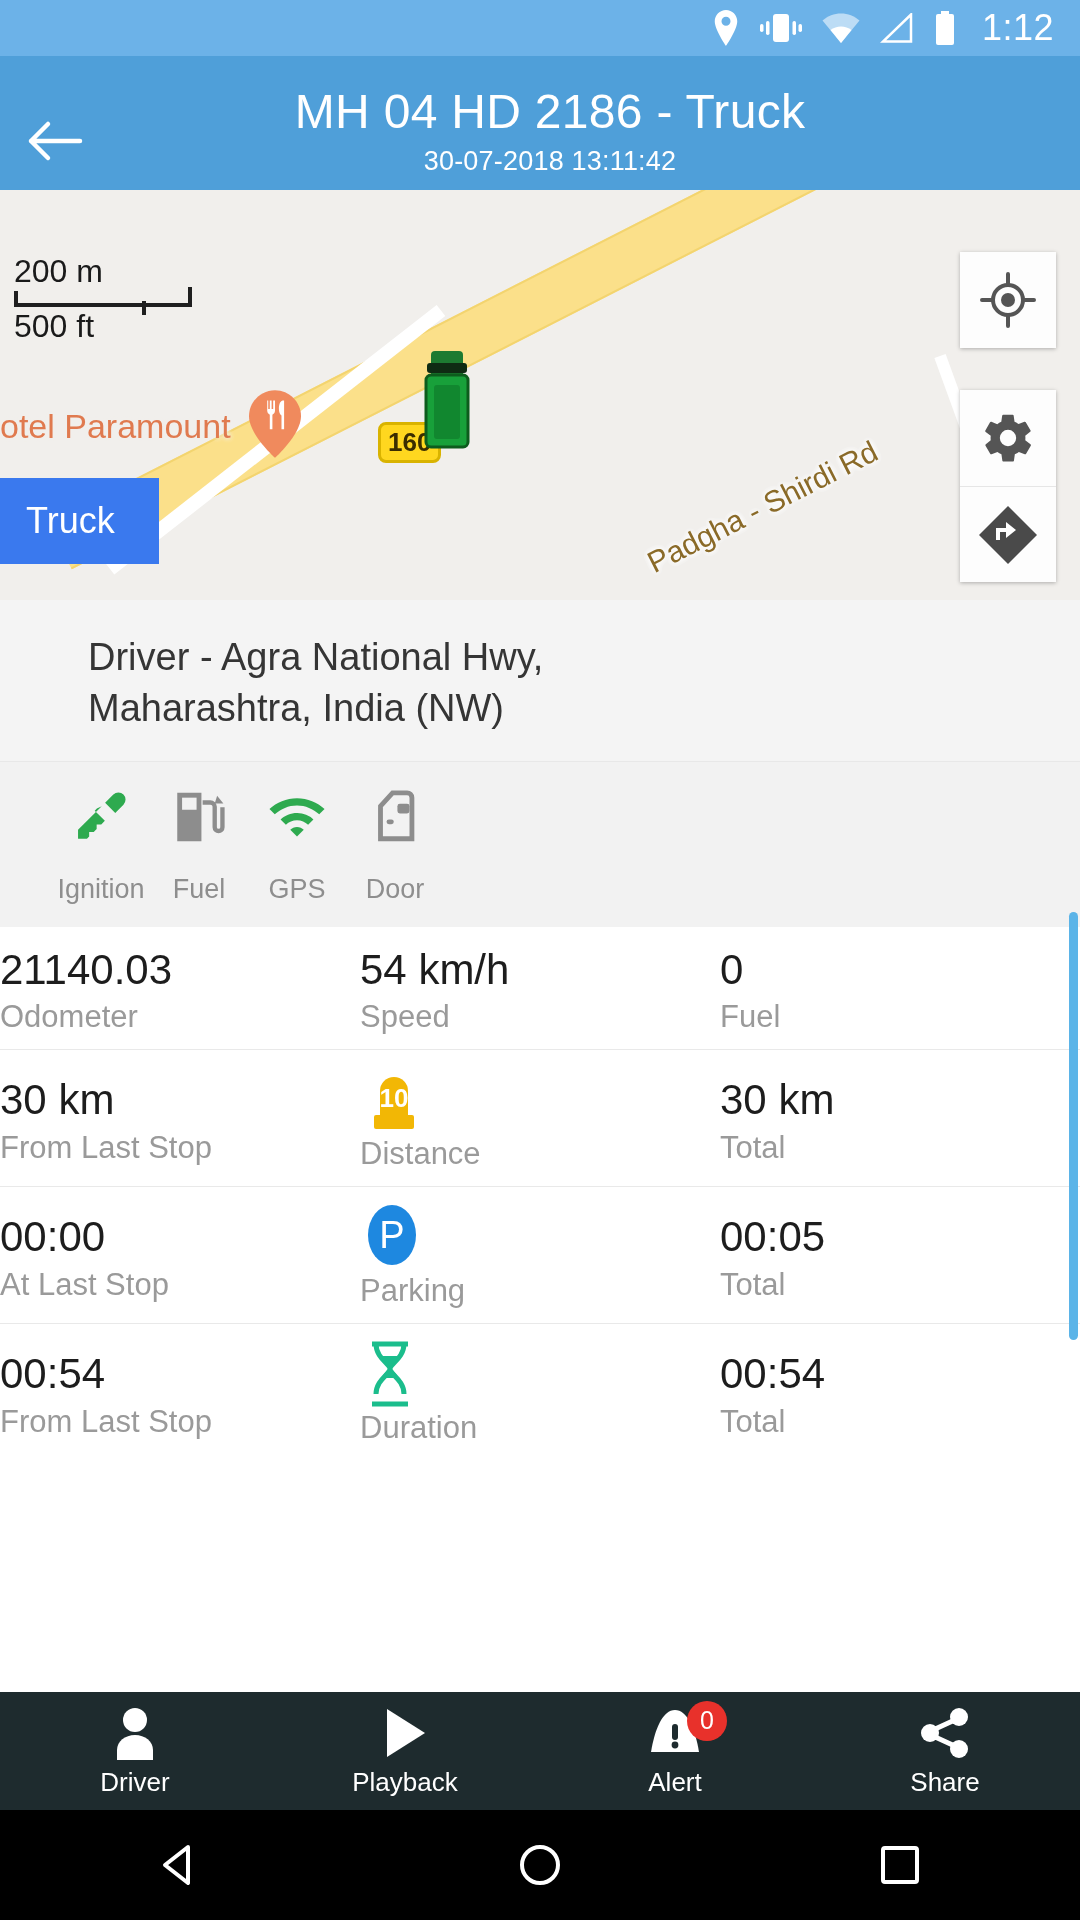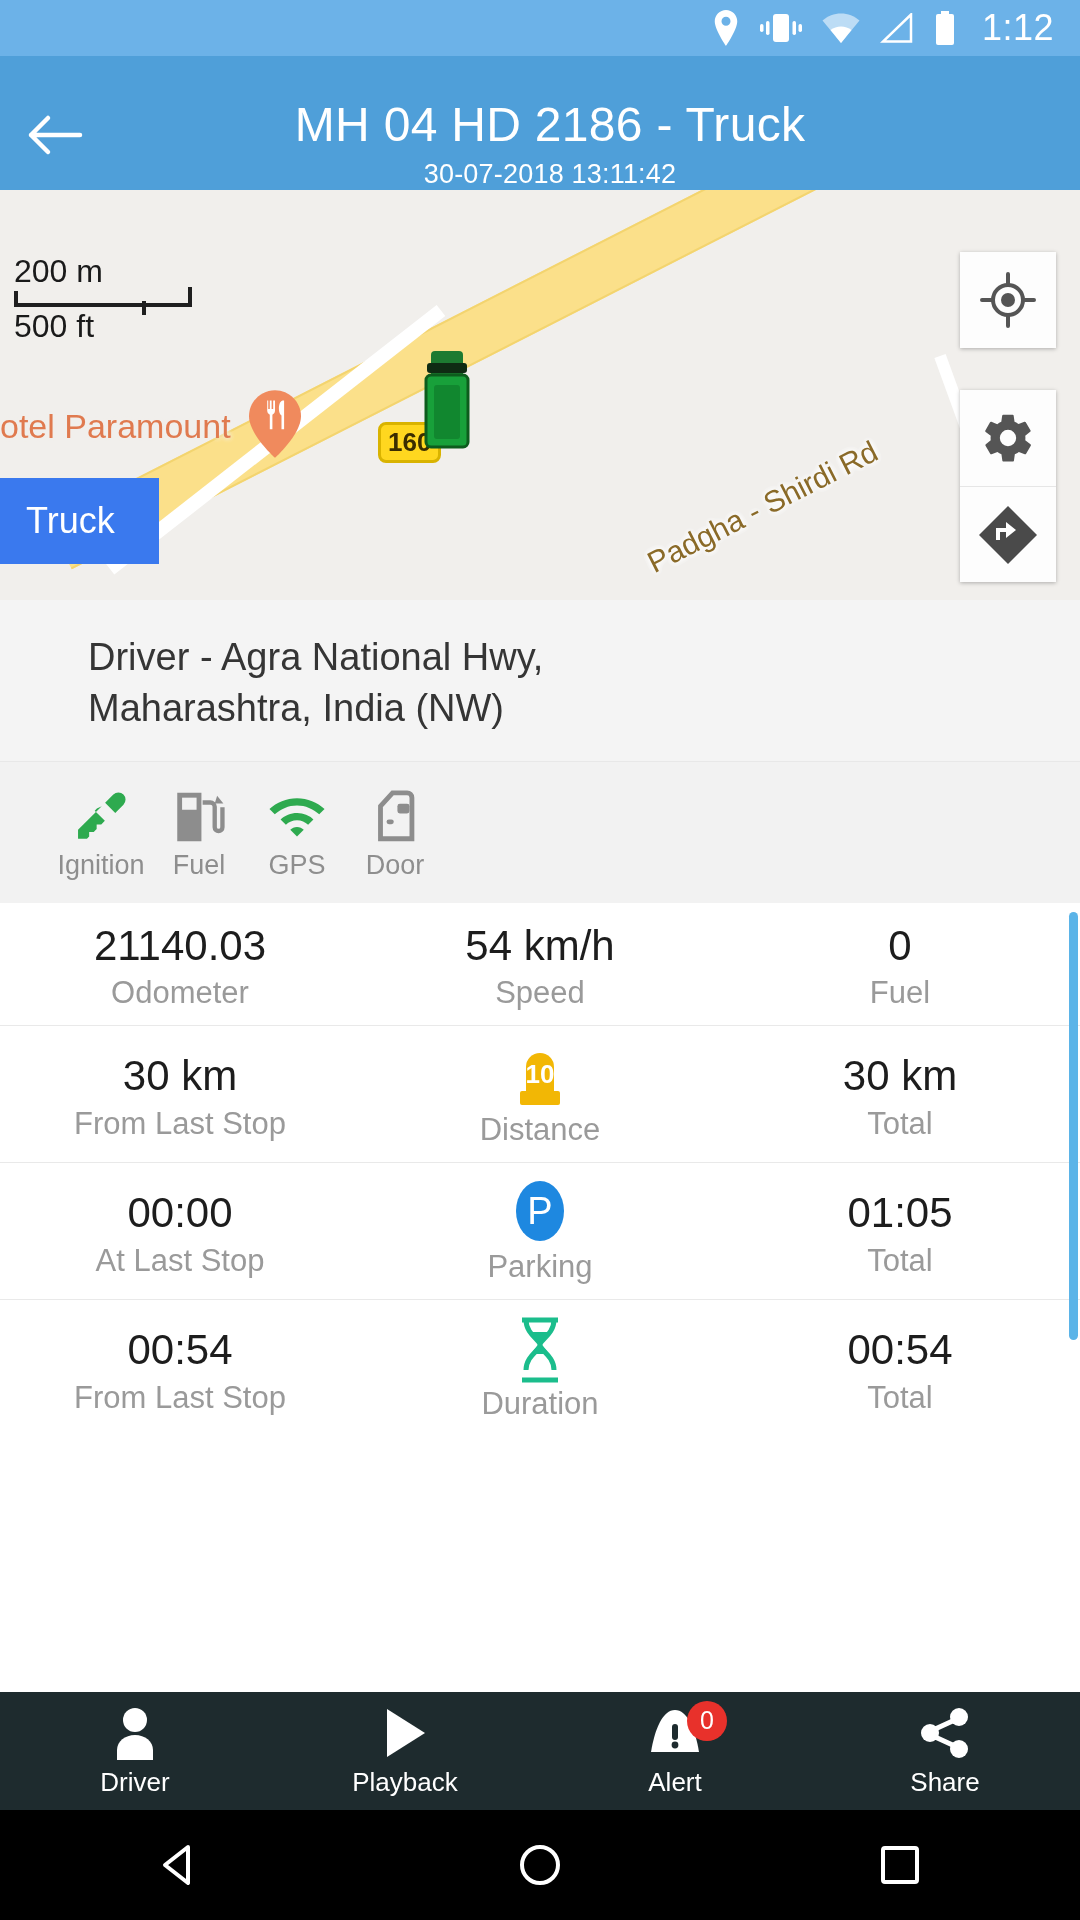--- a/index.html
+++ b/index.html
@@ -16,21 +16,21 @@
     height: 56px; background: #6cb2e8; display: flex;
     align-items: center; justify-content: flex-end;
     padding-right: 26px; gap: 20px;
   }
   .statusbar .sb-icon { display: flex; align-items: center; }
   .sb-time { color: #fff; font-size: 36px; letter-spacing: .5px; margin-left: 6px; }
 
   
   .appbar {
     height: 134px; background: #4f9fd9; position: relative;
-    display: flex; align-items: flex-end; padding-top: 12px;
+    display: flex; align-items: center; padding-top: 12px;
   }
   .back-btn {
     width: 110px; height: 110px; display: flex;
     align-items: center; justify-content: center; flex: 0 0 auto;
     margin-top: 24px;
   }
   .appbar-texts { flex: 1; display: flex; flex-direction: column; align-items: center; padding-right: 90px; }
   .appbar-title { color: #ffffff; font-size: 48px; font-weight: 400; letter-spacing: .3px; line-height: 1.28; }
   .appbar-sub { color: #ffffff; font-size: 27px; font-weight: 400; margin-top: 4px; letter-spacing: .2px; }
 
@@ -94,28 +94,28 @@
   .address {
     background: #f4f4f4; padding: 32px 88px 28px 88px;
   }
   .address-text { font-size: 38px; color: #353535; line-height: 1.33; }
 
   
   .statstrip {
     background: #f2f2f2; display: flex; padding: 26px 52px 22px 52px;
     border-top: 1px solid #e8e8e8;
   }
-  .stat-item { width: 98px; display: flex; flex-direction: column; align-items: center; gap: 0; }
+  .stat-item { width: 98px; display: flex; flex-direction: column; align-items: center; gap: 24px; }
   .stat-label { font-size: 27px; color: #8e8e8e; }
 
   
   .metrics { background: #fff; }
   .mrow { display: flex; align-items: center; padding: 18px 0 14px 0; }
   .mrow + .mrow { border-top: 1px solid #e9e9e9; }
-  .mcell { flex: 1; display: flex; flex-direction: column; align-items: center; }
+  .mcell { flex: 1; display: flex; flex-direction: column; align-items: flex-start; }
   .mval { font-size: 42px; color: #1d1d1d; line-height: 1.2; }
   .mlab { font-size: 31px; color: #9a9a9a; margin-top: 4px; }
   .micon { height: 64px; display: flex; align-items: center; justify-content: center; }
 
   .scroll-ind {
     position: absolute; right: 2px; top: 912px; width: 9px; height: 428px;
     background: #5bb4e8; border-radius: 5px;
   }
 
   
@@ -345,21 +345,21 @@
       <div class="mcell">
         <div class="micon">
           <svg width="64" height="70" viewBox="0 0 64 70">
             <ellipse cx="32" cy="33" rx="24" ry="30" fill="#1e88e0"></ellipse>
             <text x="32" y="46" text-anchor="middle" font-family="Liberation Sans, sans-serif" font-size="38" fill="#fff">P</text>
           </svg>
         </div>
         <div class="mlab">Parking</div>
       </div>
       <div class="mcell">
-        <div class="mval">01:05</div>
+        <div class="mval">00:05</div>
         <div class="mlab">Total</div>
       </div>
     </div>
 
     <div class="mrow">
       <div class="mcell">
         <div class="mval">00:54</div>
         <div class="mlab">From Last Stop</div>
       </div>
       <div class="mcell">

